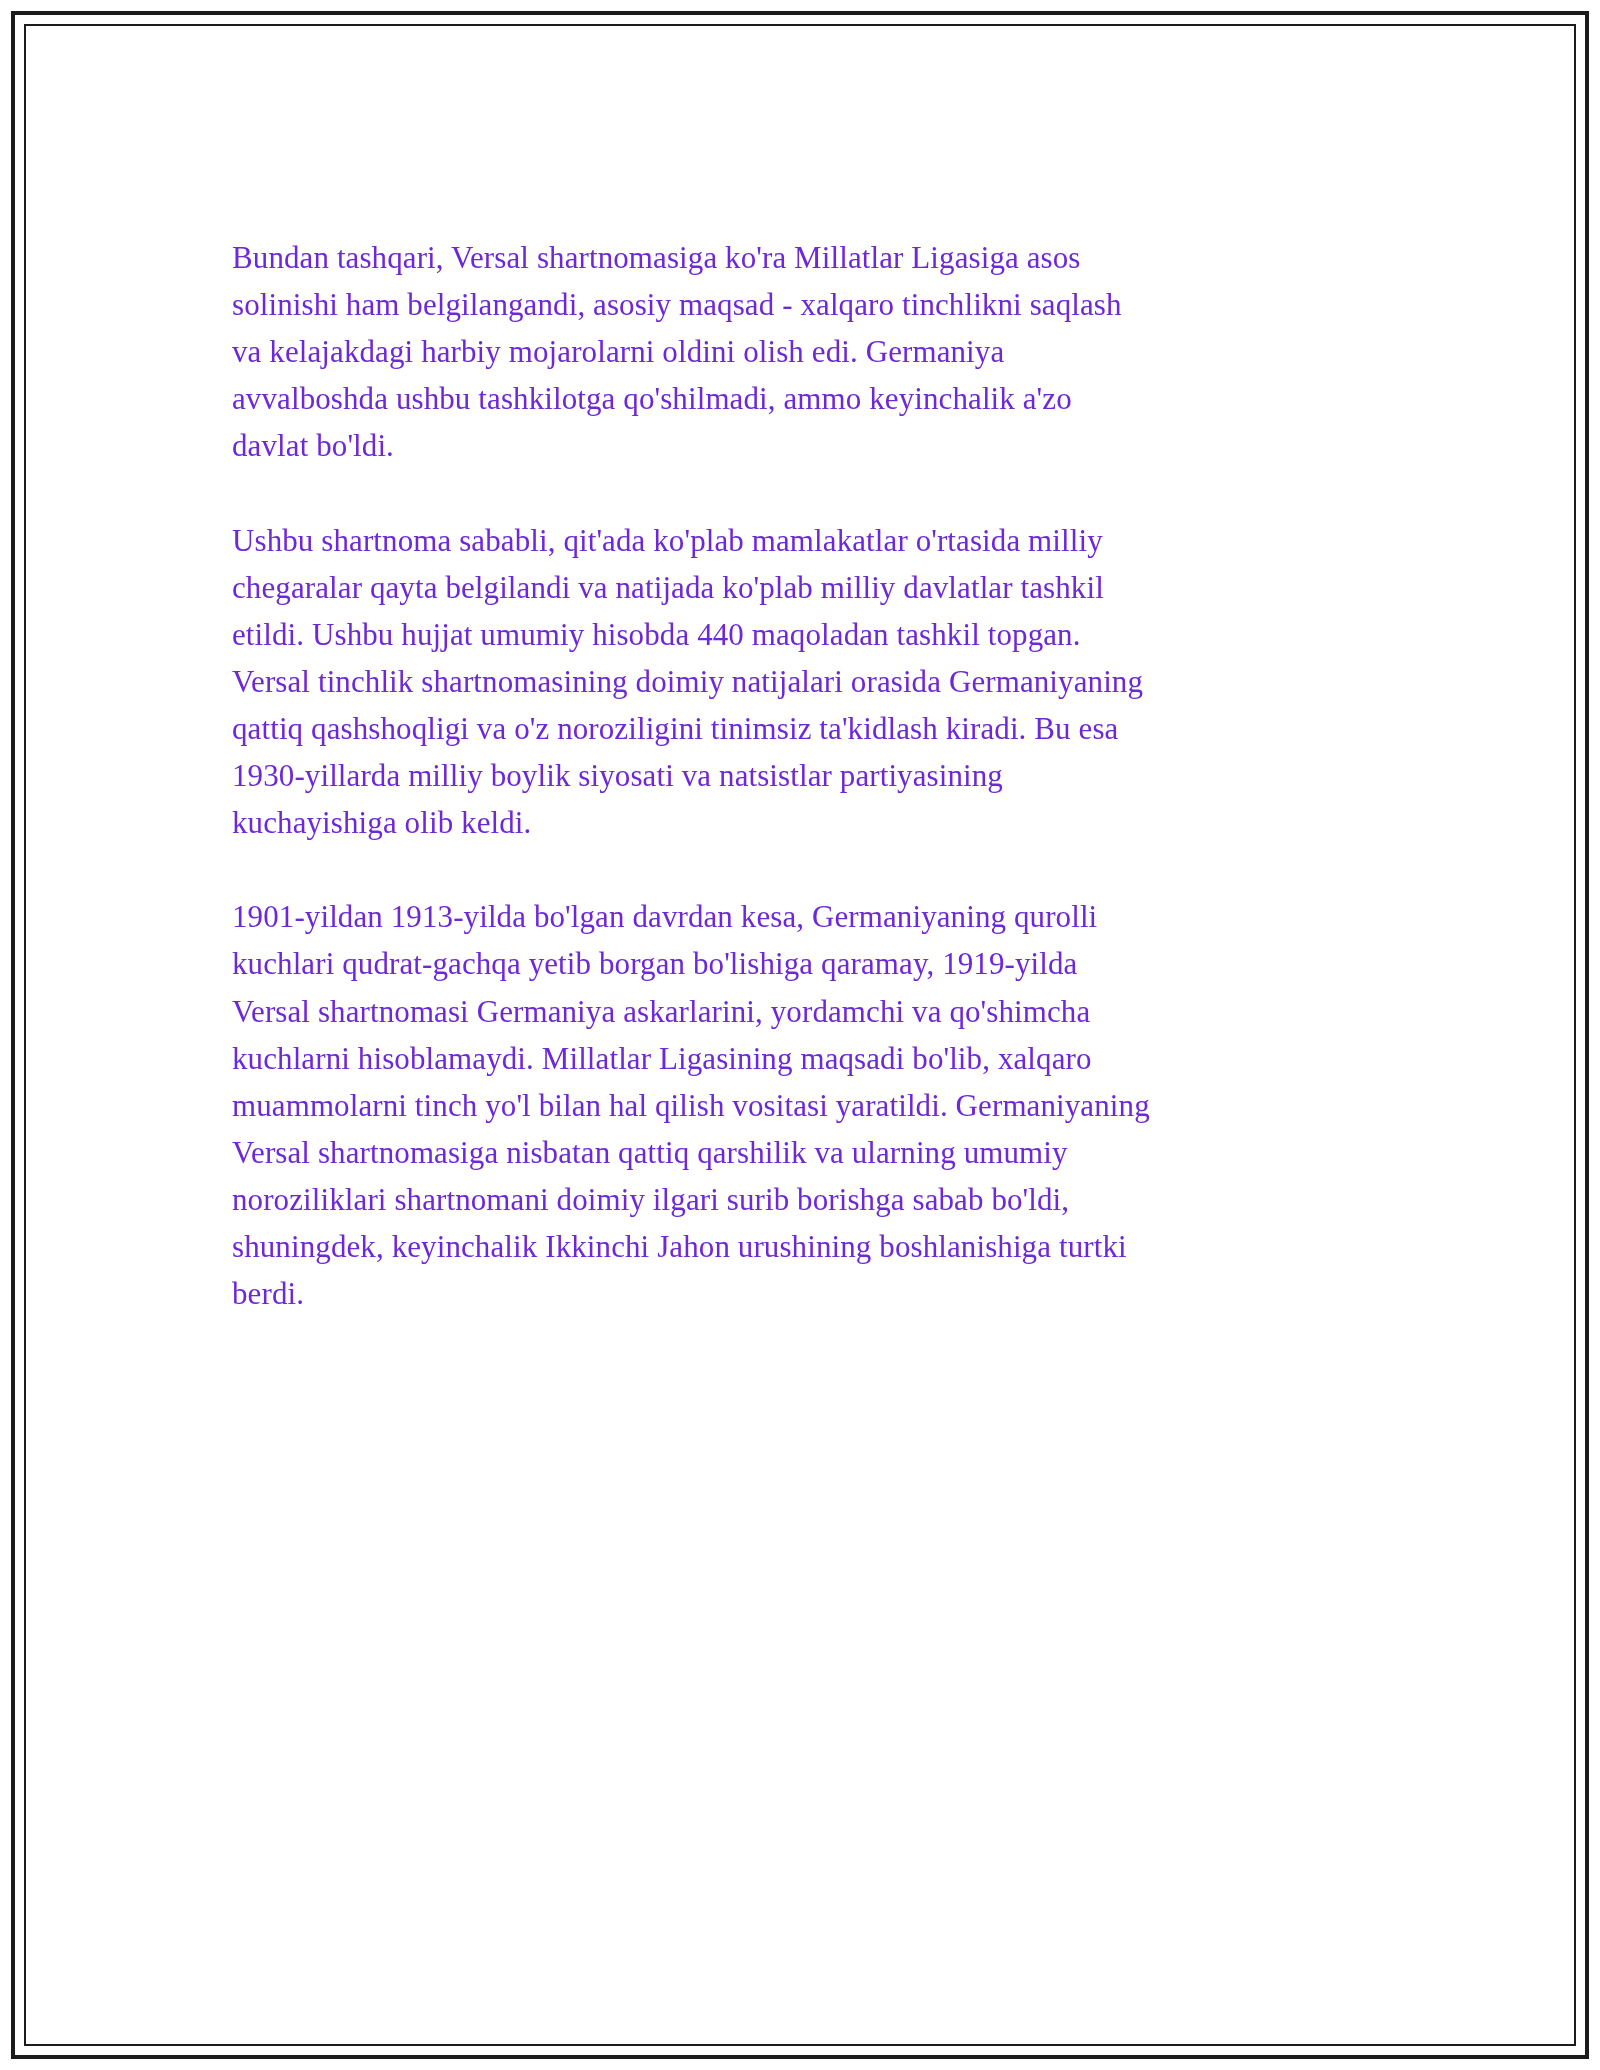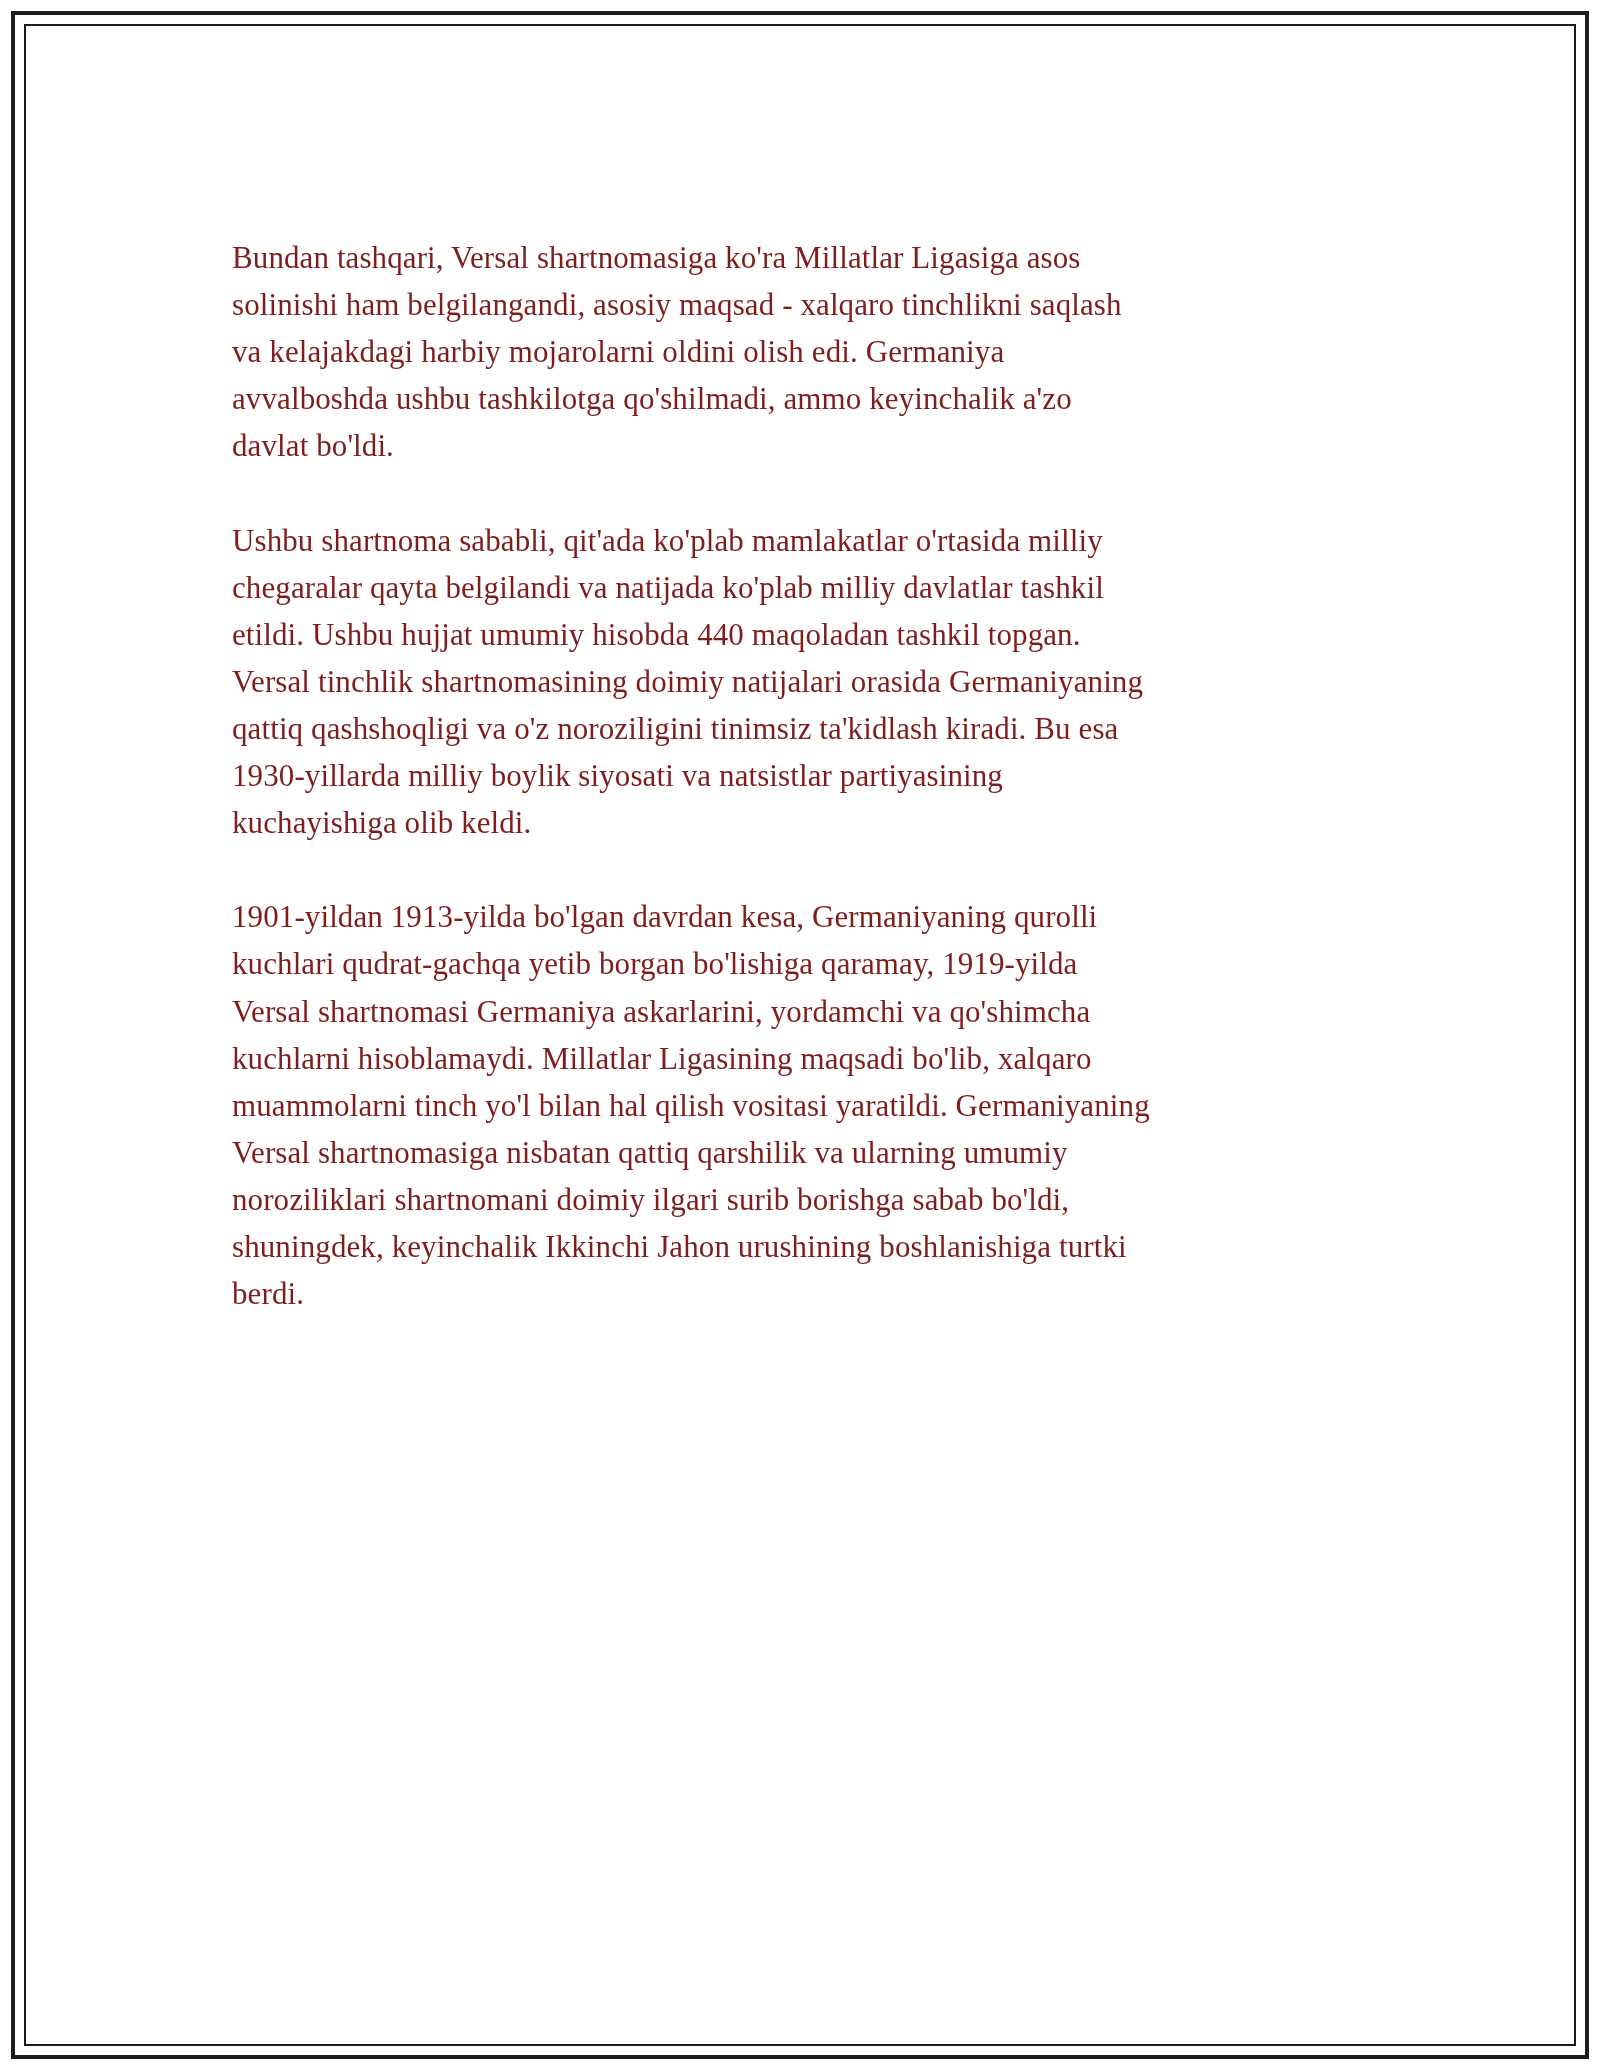--- a/index.html
+++ b/index.html
@@ -24,21 +24,21 @@
     background: #ffffff;
   }
   .frame-inner {
     width: 100%;
     height: 100%;
     border: 2px solid #1c1c1c;
     background: #ffffff;
   }
   .content {
     padding: 208px 235px 0 206px;
-    color: #7f1d1d;
+    color: #6d28d9;
     font-size: 31px;
     line-height: 1.52;
     max-width: 1360px;
   }
   .content p {
     margin: 0 0 47px 0;
     text-align: left;
     letter-spacing: 0.1px;
   }
 </style>

